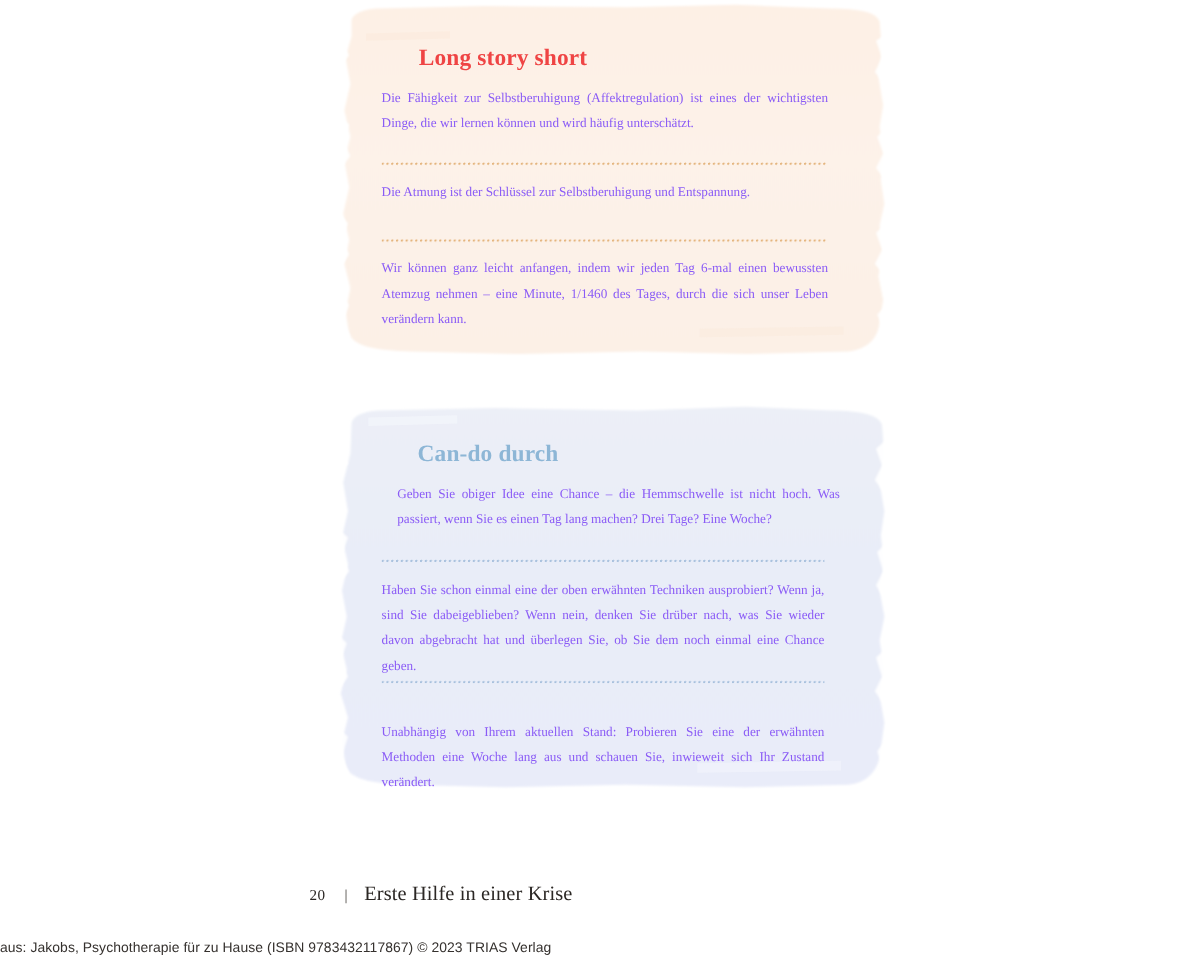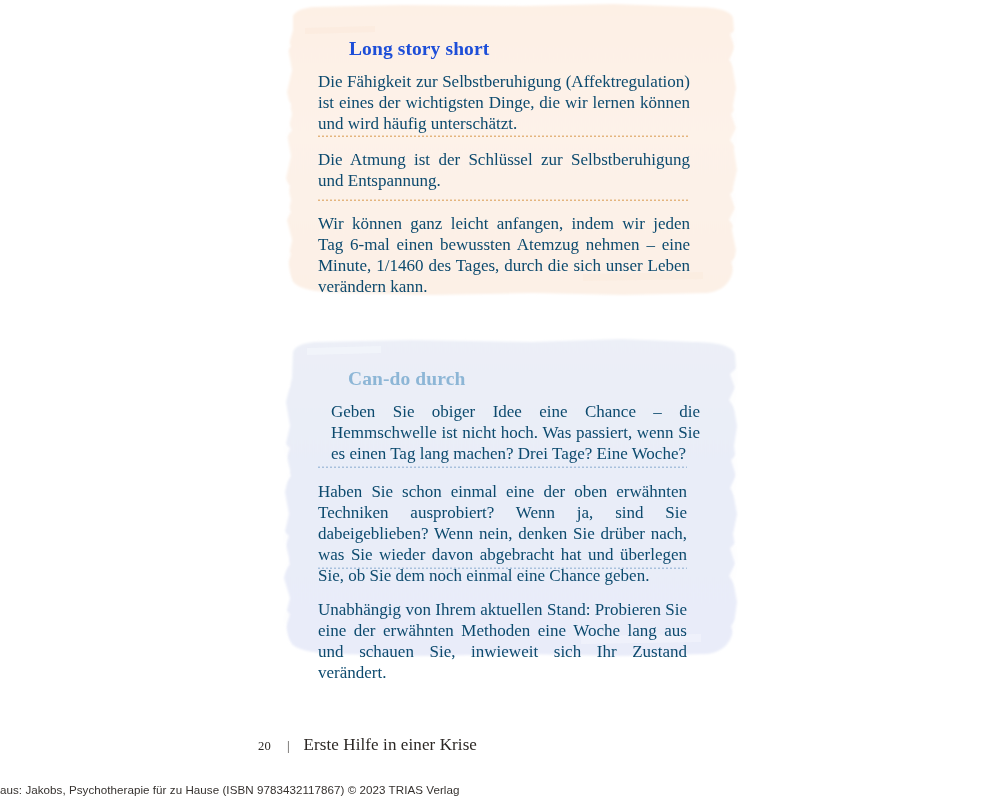--- a/index.html
+++ b/index.html
@@ -47,28 +47,28 @@
   .callout-blue  { left: 281px; top: 336px; width: 458px; height: 336px; }
 
   .callout-title {
     font-family: "Liberation Serif", "DejaVu Serif", serif;
     font-weight: 700;
     font-size: 19.5px;
     letter-spacing: 0.1px;
     margin: 0;
     padding: 0;
   }
-  .title-peach { color: #1d4ed8; }
+  .title-peach { color: #ef4444; }
   .title-blue  { color: #8db6d6; }
 
   .callout-body {
     font-family: "Liberation Serif", "DejaVu Serif", serif;
-    font-size: 17px;
+    font-size: 11px;
     line-height: 20.9px;
-    color: #0c4a6e;
+    color: #8b5cf6;
     margin: 0;
     text-align: justify;
     text-justify: inter-word;
     hyphens: manual;
   }
 
   .divider {
     height: 3px;
     margin: 0;
     background-repeat: repeat-x;

